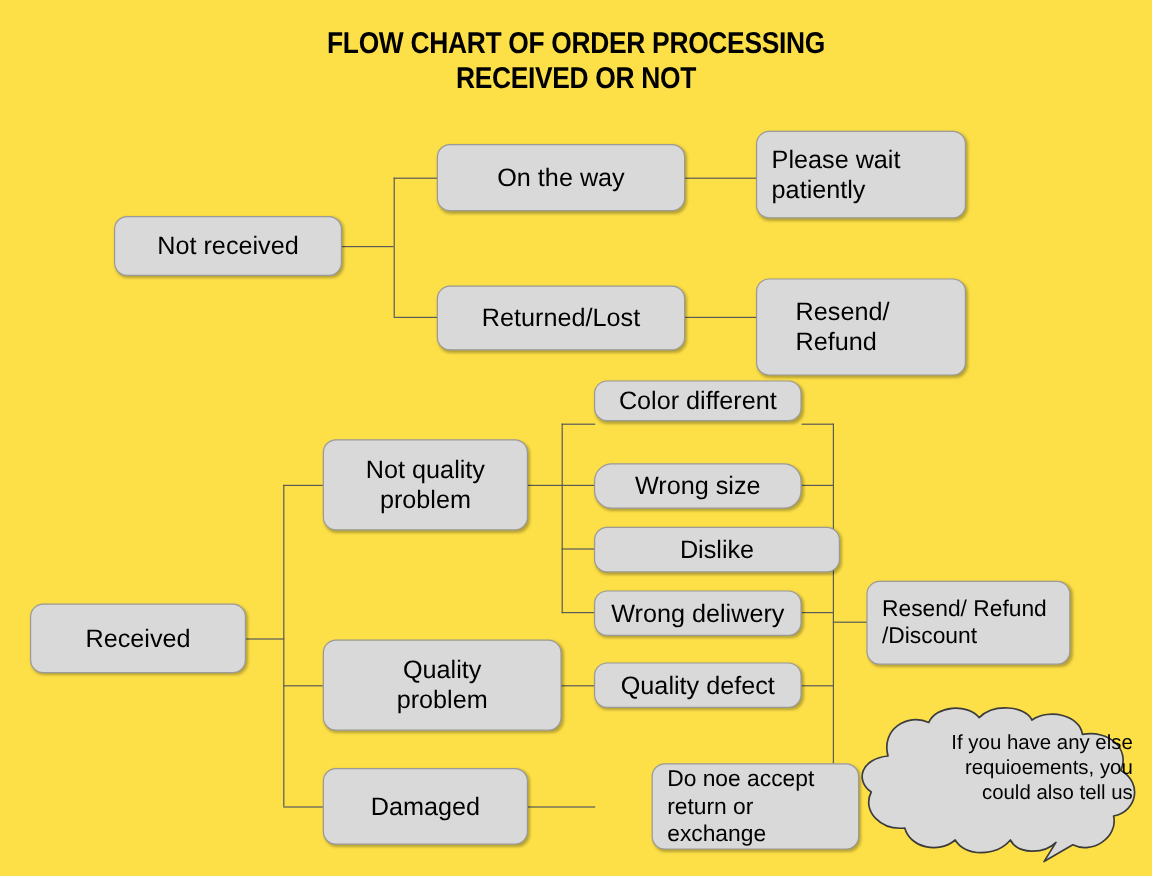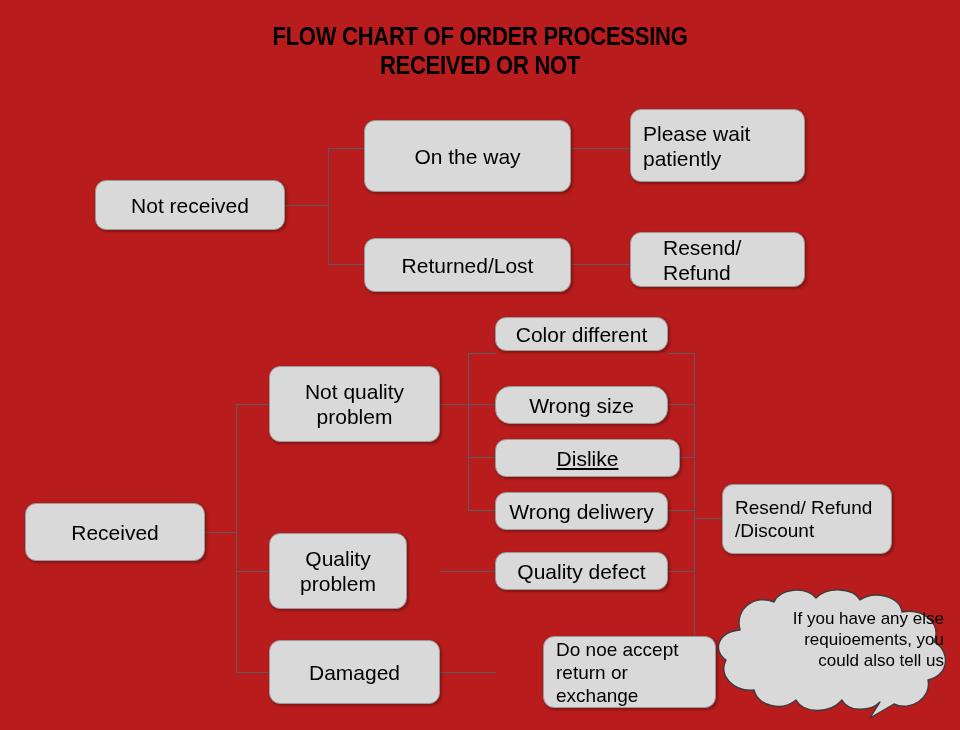--- a/index.html
+++ b/index.html
@@ -8,21 +8,21 @@
     background: #ffffff;
   }
   body {
     font-family: "Liberation Sans", "DejaVu Sans", sans-serif;
     color: #000000;
   }
   #canvas {
     position: relative;
     width: 960px;
     height: 730px;
-    background: #b91c1c;
+    background: #fde047;
     overflow: hidden;
   }
 
   
   .title {
     position: absolute;
     left: 0;
     top: 22px;
     width: 960px;
     text-align: center;
@@ -92,28 +92,28 @@
   <div class="ln v" style="left:328px; top:148px; height:116px;"></div>
   <div class="ln h" style="left:328px; top:148px; width:37px;"></div>
   <div class="ln h" style="left:328px; top:264px; width:37px;"></div>
 
   <div class="ln h" style="left:570px; top:148px; width:61px;"></div>
 
   <div class="ln h" style="left:570px; top:264px; width:61px;"></div>
 
   <div class="node center" style="left:95px; top:180px; width:190px; height:50px;">Not received</div>
 
-  <div class="node center" style="left:364px; top:120px; width:207px; height:72px;">On the way</div>
+  <div class="node center" style="left:364px; top:120px; width:207px; height:56px;">On the way</div>
 
   <div class="node left" style="left:630px; top:109px; width:175px; height:73px;">Please wait
 patiently</div>
 
   <div class="node center" style="left:364px; top:238px; width:207px; height:54px;">Returned/Lost</div>
 
-  <div class="node left" style="left:630px; top:232px; width:175px; height:55px; padding-left:32px;">Resend/
+  <div class="node left" style="left:630px; top:232px; width:175px; height:81px; padding-left:32px;">Resend/
 Refund</div>
 
   <div class="ln h" style="left:205px; top:532px; width:32px;"></div>
   <div class="ln v" style="left:236px; top:404px; height:268px;"></div>
   <div class="ln h" style="left:236px; top:404px; width:33px;"></div>
   <div class="ln h" style="left:236px; top:571px; width:33px;"></div>
   <div class="ln h" style="left:236px; top:672px; width:33px;"></div>
 
   <div class="ln h" style="left:440px; top:404px; width:29px;"></div>
   <div class="ln v" style="left:468px; top:353px; height:158px;"></div>
@@ -133,30 +133,30 @@
   <div class="ln h" style="left:668px; top:510px; width:27px;"></div>
   <div class="ln h" style="left:668px; top:571px; width:27px;"></div>
   <div class="ln h" style="left:668px; top:672px; width:27px;"></div>
   <div class="ln h" style="left:694px; top:518px; width:29px;"></div>
 
   <div class="node center" style="left:25px; top:503px; width:180px; height:58px;">Received</div>
 
   <div class="node center" style="left:269px; top:366px; width:171px; height:76px;">Not quality
 problem</div>
 
-  <div class="node center" style="left:269px; top:533px; width:138px; height:76px;">Quality
+  <div class="node center" style="left:269px; top:533px; width:199px; height:76px;">Quality
 problem</div>
 
   <div class="node center" style="left:269px; top:640px; width:171px; height:64px;">Damaged</div>
 
   <div class="node center" style="left:495px; top:317px; width:173px; height:34px;">Color different</div>
 
   <div class="node center" style="left:495px; top:386px; width:173px; height:38px;border-radius:15px;">Wrong size</div>
 
-  <div class="node center" style="left:495px; top:439px; width:185px; height:38px;text-decoration:underline;">Dislike</div>
+  <div class="node center" style="left:495px; top:439px; width:205px; height:38px;">Dislike</div>
 
   <div class="node center" style="left:495px; top:552px; width:173px; height:38px;">Quality defect</div>
 
   <div class="node center" style="left:495px; top:492px; width:173px; height:38px; padding:0 2px;">Wrong deliwery</div>
 
   <div class="node left" style="left:495px; top:636px; width:173px; height:72px; font-size:19px; line-height:23px;margin-left:48px;">Do noe accept
 return or
 exchange</div>
 
   <div class="node left" style="left:722px; top:484px; width:170px; height:70px; font-size:19px; line-height:23px;">Resend/ Refund

